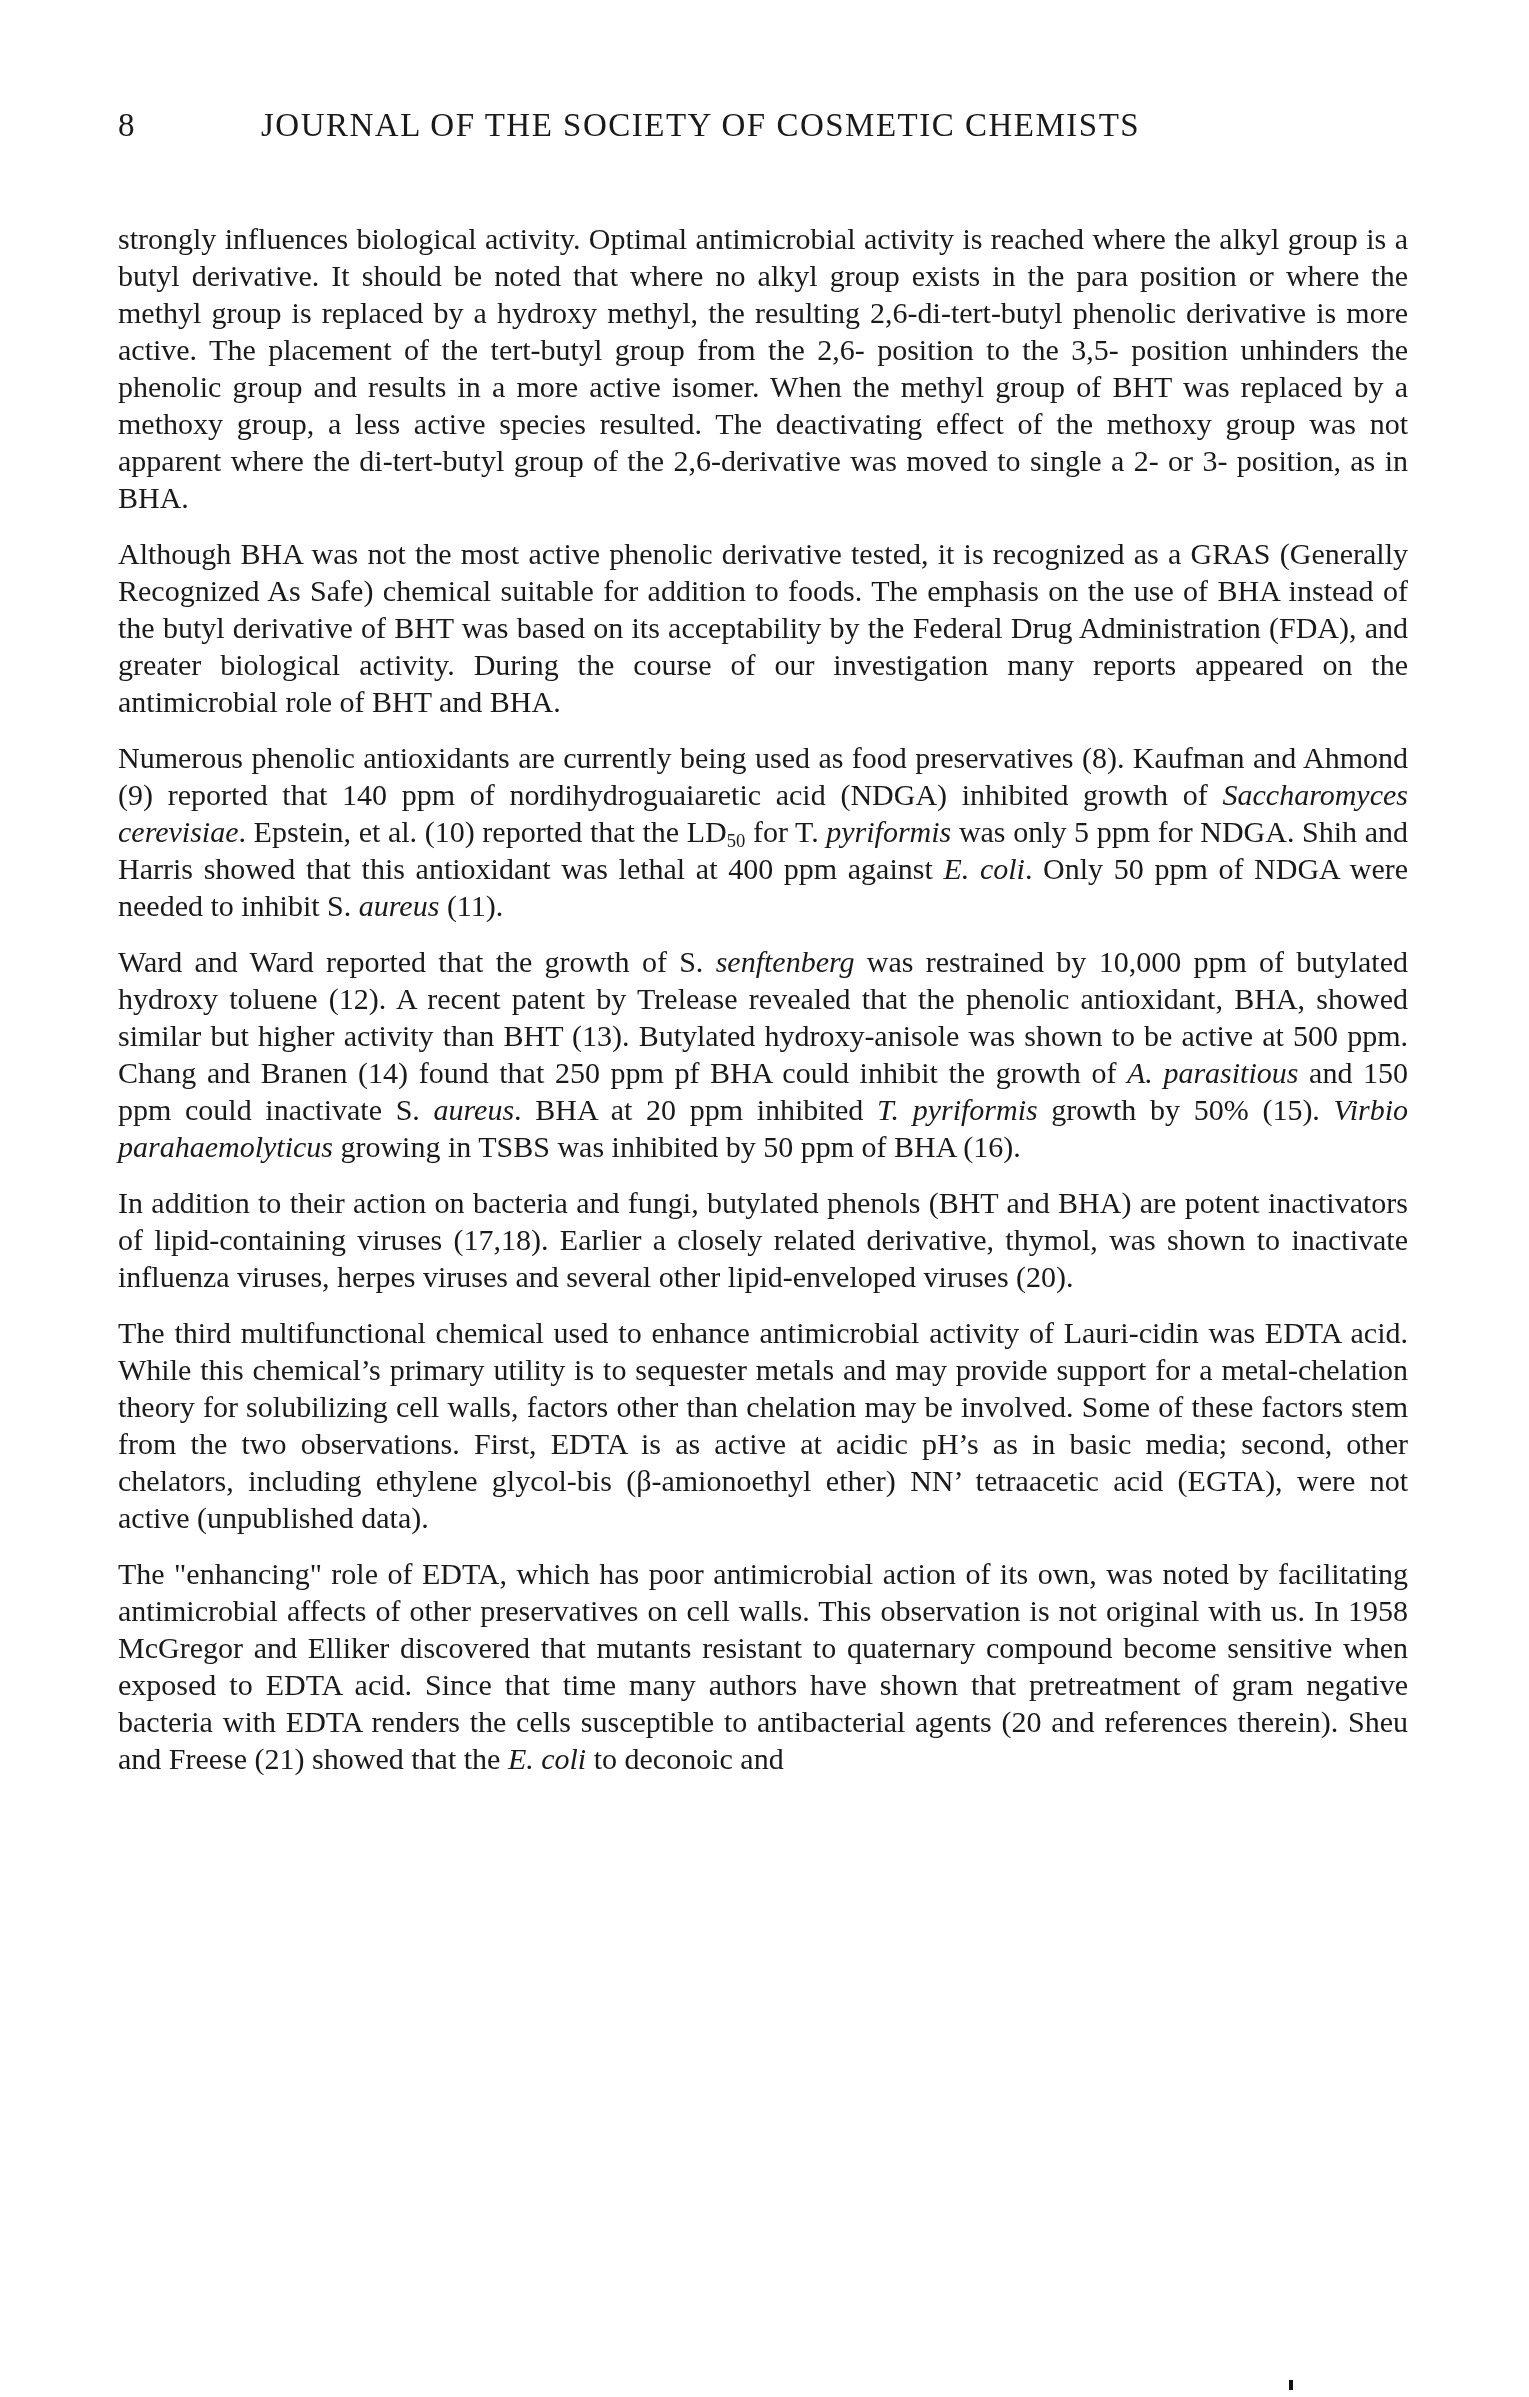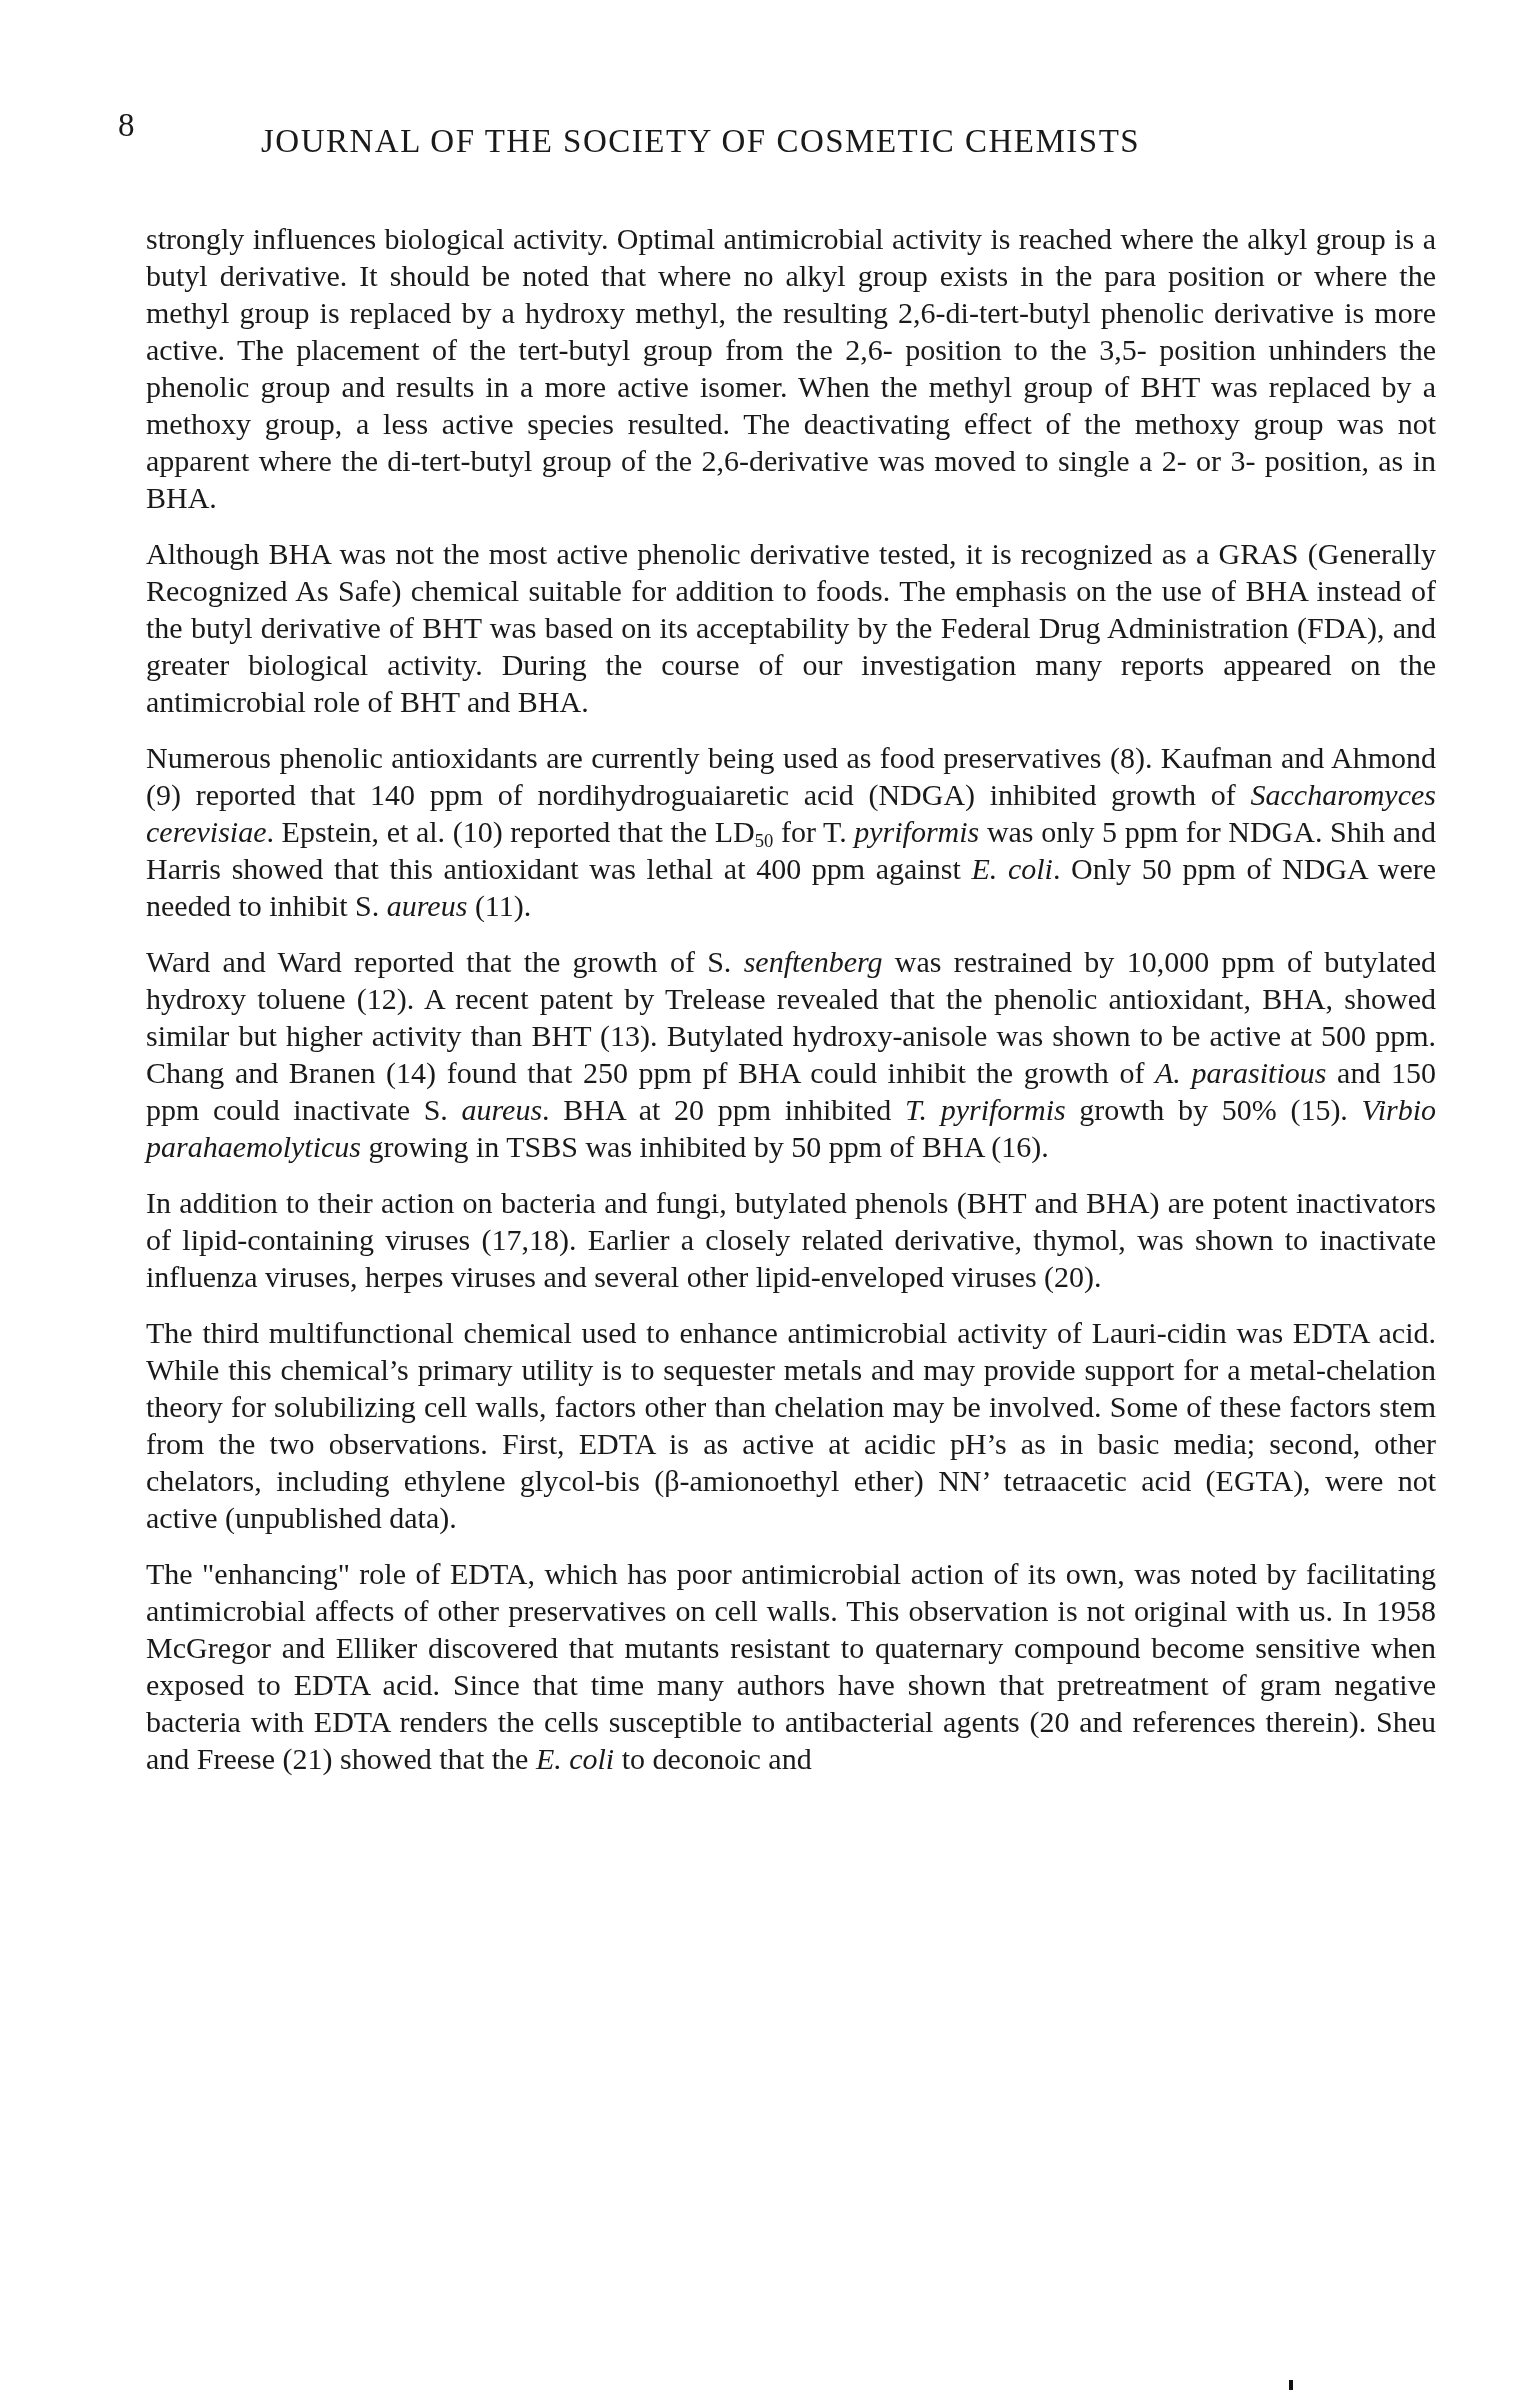--- a/index.html
+++ b/index.html
@@ -15,29 +15,28 @@
     position: absolute;
     left: 118px;
     top: 104px;
     width: 1290px;
     height: 42px;
     font-size: 33px;
     line-height: 42px;
     letter-spacing: 0.5px;
   }
   .page-number { position: absolute; left: 0; top: 0; }
-  .journal-title { position: absolute; left: 143px; top: 16px; letter-spacing: 1.5px; }
+  .journal-title { position: absolute; left: 143px; top: 0; letter-spacing: 1.5px; }
   .body-text {
     position: absolute;
     left: 118px;
     top: 220px;
     width: 1290px;
     font-size: 30px;
     line-height: 37px;
-    margin-left: 28px;
   }
   .body-text p {
     margin: 0 0 19px 0;
     text-align: justify;
     text-align-last: left;
   }
   .body-text i { font-style: italic; }
   sub { font-size: 0.62em; line-height: 0; vertical-align: -0.25em; }
   .stray-mark {
     position: absolute;

